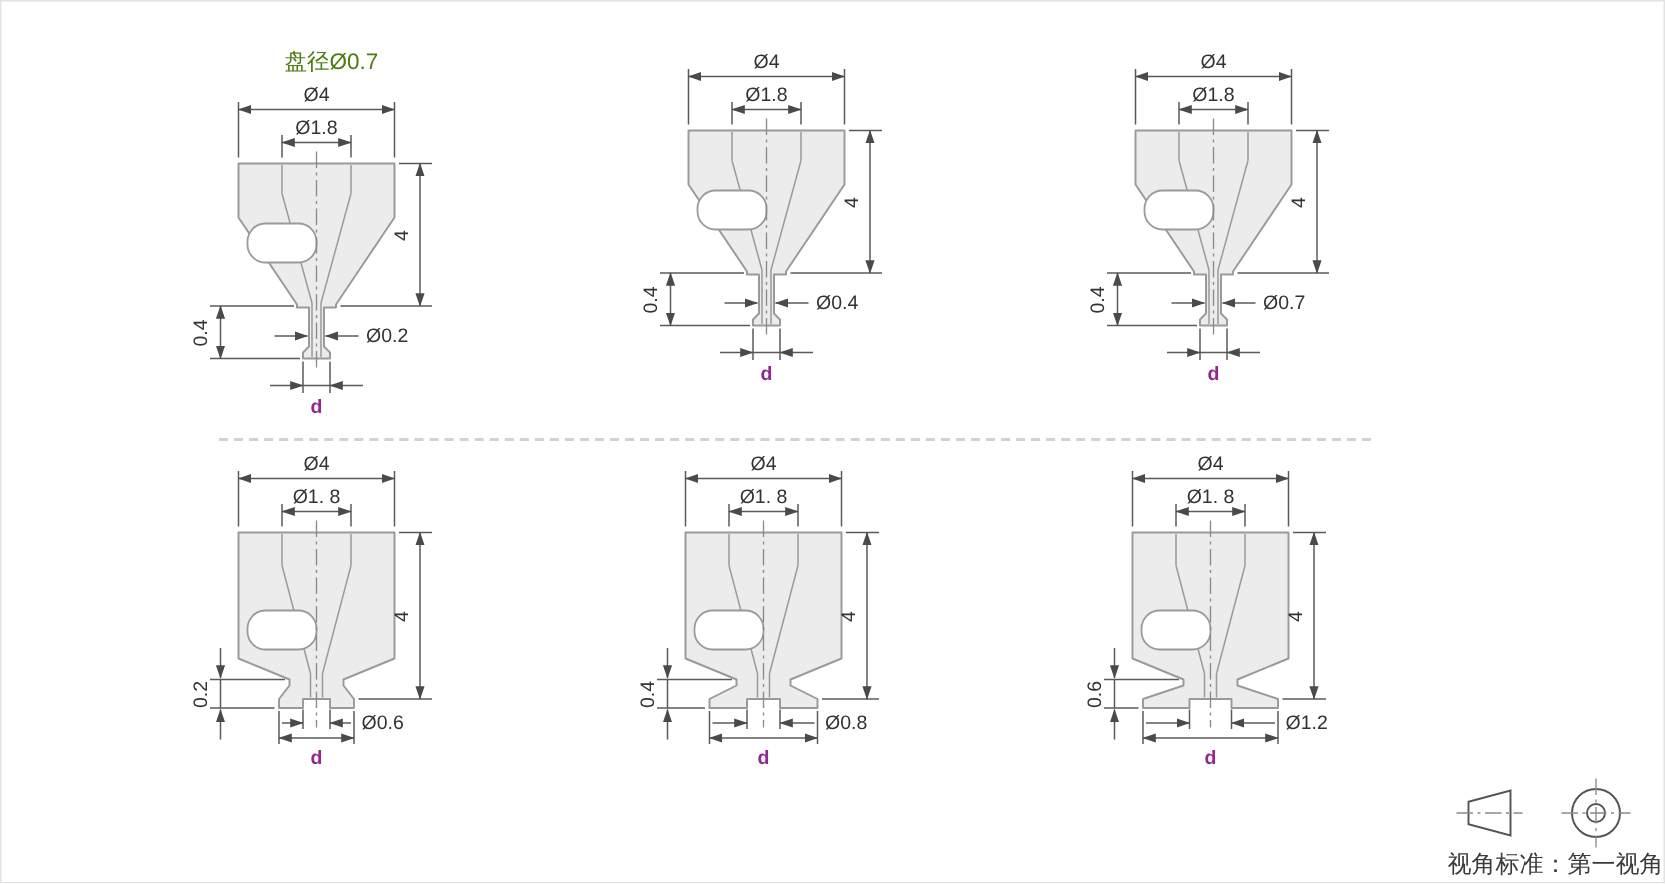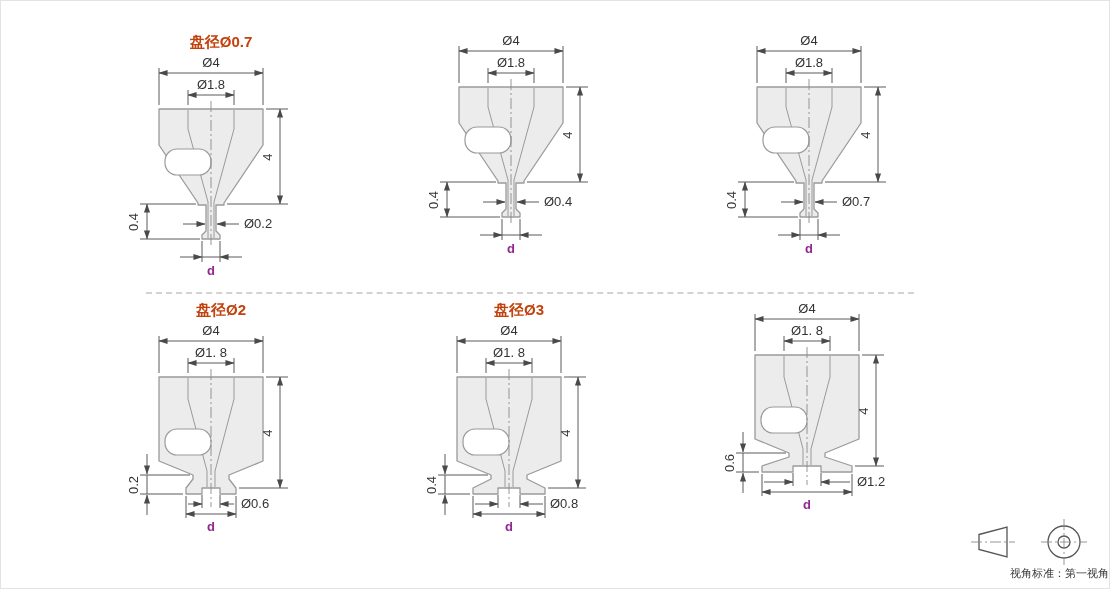--- a/index.html
+++ b/index.html
@@ -1,32 +1,32 @@
 <!DOCTYPE html>
 <html><head>
 <meta charset="utf-8">
 <style>
   *{margin:0;padding:0;box-sizing:border-box}
   html,body{background:#ffffff}
   .page{position:relative;width:1110px;height:589px;background:#ffffff;border:1px solid #e3e3e3;
         font-family:"Liberation Sans","DejaVu Sans",sans-serif;overflow:hidden}
   .cell{position:absolute;width:320px}
-  .fig-title{text-align:center;font-size:15px;font-weight:bold;color:#c2410c;height:22px;line-height:22px}
+  .fig-title{text-align:center;font-size:15px;font-weight:normal;color:#4d7c0f;height:22px;line-height:22px}
   svg{display:block}
   .body{fill:#ececec;stroke:#9a9a9a;stroke-width:1.3;stroke-linejoin:round}
   .slot{fill:#ffffff;stroke:#9a9a9a;stroke-width:1.2}
   .thin line{stroke:#9a9a9a;stroke-width:1}
   .cl{stroke:#8a8a8a;stroke-width:0.9;stroke-dasharray:11 3 2 3;fill:none}
   .dim line{stroke:#5a5a5a;stroke-width:1;fill:none}
   .dim text{fill:#333333;font-size:13px;font-family:"Liberation Sans","DejaVu Sans",sans-serif}
   .dim .dlabel{fill:#92278f;font-weight:bold}
   .arrow-both{marker-start:url(#dimA);marker-end:url(#dimA)}
   .arrow-end{marker-end:url(#dimA)}
   .divider{position:absolute;left:145px;top:291px;width:768px;height:0;border-top:2px dashed #d2d2d2}
-  .viewnote{position:absolute;left:938px;top:565px;width:170px;text-align:right;font-size:11px;color:#3a3a3a}
+  .viewnote{position:absolute;left:938px;top:565px;width:170px;text-align:right;font-size:16px;color:#3a3a3a}
   .symwrap{position:absolute;left:948px;top:516px}
   .sym{fill:none;stroke:#555555;stroke-width:1.3}
 </style>
 </head>
 <body>
 
 <div class="page">
 
   <svg width="0" height="0" style="position:absolute">
     <defs>
@@ -192,21 +192,20 @@
         <line class="arrow-end" x1="119" y1="204" x2="141" y2="204"></line>
         <line class="arrow-end" x1="181" y1="204" x2="159" y2="204"></line>
         <text class="dlabel" x="150" y="222" text-anchor="middle">d</text>
       </g>
     </svg>
   </div>
 
   <div class="divider"></div>
 
   <div class="cell" style="left:60px;top:298px">
-    <div class="fig-title">盘径Ø2</div>
     <svg viewBox="0 0 320 215" width="320" height="215">
       <path class="body" d="M98,56 L202,56 L202,140 L168,154 L168,158 L175,167 L175,173 L159,173 L159,167 L141,167 L141,173 L125,173 L125,167 L132,158 L132,154 L98,140 Z"></path>
       <g class="thin">
         <line x1="127" y1="57" x2="127" y2="78"></line>
           <line x1="173" y1="57" x2="173" y2="78"></line>
         <line x1="127" y1="78" x2="146" y2="150"></line>
           <line x1="173" y1="78" x2="154" y2="150"></line>
         <line x1="146" y1="150" x2="146" y2="166"></line>
           <line x1="154" y1="150" x2="154" y2="166"></line>
       </g>
@@ -248,21 +247,20 @@
       <g class="dim">
         <line x1="125" y1="175" x2="125" y2="197"></line>
           <line x1="175" y1="175" x2="175" y2="197"></line>
         <line class="arrow-both" x1="125" y1="193" x2="175" y2="193"></line>
         <text class="dlabel" x="150" y="210" text-anchor="middle">d</text>
       </g>
     </svg>
   </div>
 
   <div class="cell" style="left:358px;top:298px">
-    <div class="fig-title">盘径Ø3</div>
     <svg viewBox="0 0 320 215" width="320" height="215">
       <path class="body" d="M98,56 L202,56 L202,140 L168,154 L168,158 L186,167 L186,173 L161,173 L161,167 L139,167 L139,173 L114,173 L114,167 L132,158 L132,154 L98,140 Z"></path>
       <g class="thin">
         <line x1="127" y1="57" x2="127" y2="78"></line>
           <line x1="173" y1="57" x2="173" y2="78"></line>
         <line x1="127" y1="78" x2="146" y2="150"></line>
           <line x1="173" y1="78" x2="154" y2="150"></line>
         <line x1="146" y1="150" x2="146" y2="166"></line>
           <line x1="154" y1="150" x2="154" y2="166"></line>
       </g>

